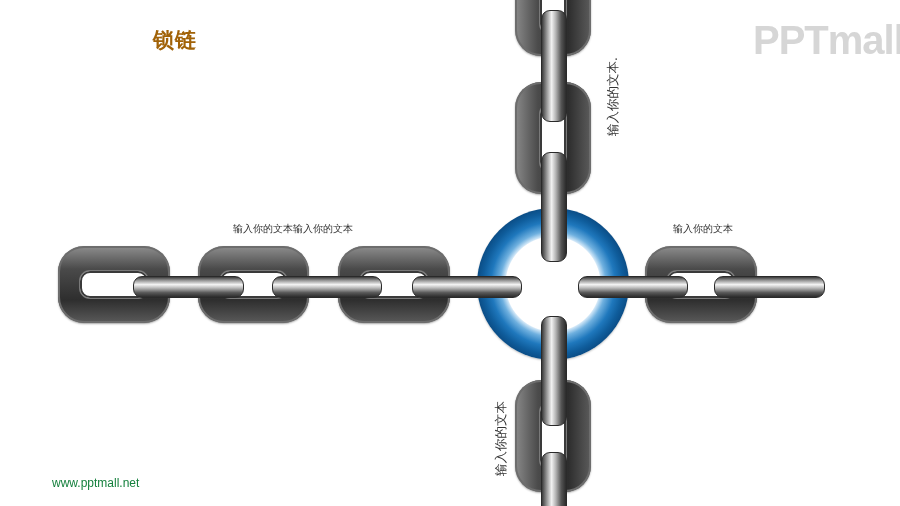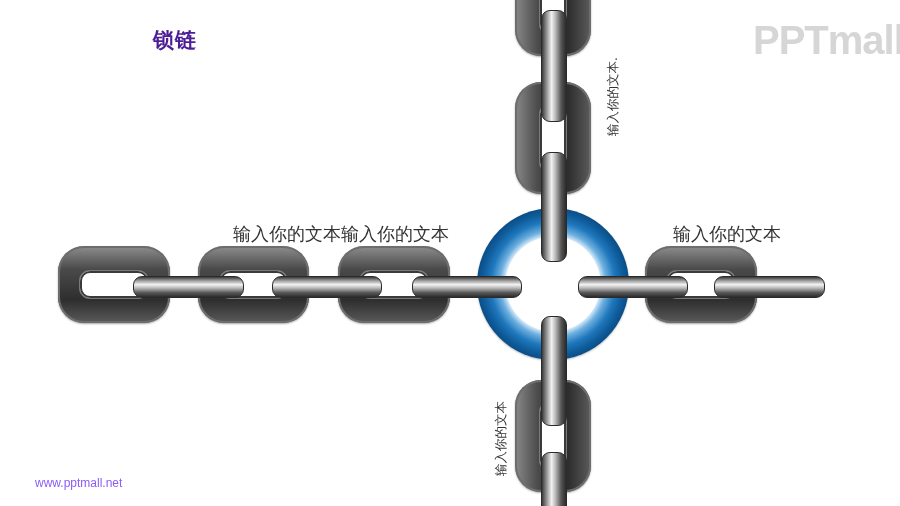--- a/index.html
+++ b/index.html
@@ -3,34 +3,34 @@
 <meta charset="utf-8">
 <style>
   html, body { margin:0; padding:0; }
   body {
     width:900px; height:506px; position:relative; overflow:hidden;
     background:#ffffff;
     font-family:"DejaVu Sans","Liberation Sans",sans-serif;
   }
   .title {
     position:absolute; left:153px; top:26px;
-    font-size:21px; font-weight:bold; color:#4c1d95; letter-spacing:1px;
+    font-size:21px; font-weight:bold; color:#a16207; letter-spacing:1px;
   }
   .logo {
     position:absolute; left:753px; top:18px;
     font-family:"Liberation Sans",sans-serif;
     font-size:40px; font-weight:bold; color:#d6d6d6; letter-spacing:-1px;
   }
   .footer {
-    position:absolute; left:35px; top:476px;
-    font-size:12px; color:#8b5cf6;
+    position:absolute; left:52px; top:476px;
+    font-size:12px; color:#15803d;
     font-family:"Liberation Sans",sans-serif;
   }
   .label {
-    position:absolute; font-size:18px; color:#333; white-space:nowrap;
+    position:absolute; font-size:10px; color:#333; white-space:nowrap;
   }
   .vlabel {
     position:absolute; font-size:12.5px; color:#333; white-space:nowrap;
     transform-origin:0 0; transform:rotate(-90deg);
   }
   
   .link-h, .link-v {
     position:absolute; box-sizing:border-box;
     border-radius:26px;
     background:linear-gradient(180deg,#8e8e8e 0%,#4a4a4a 30%,#2e2e2e 70%,#5a5a5a 100%);

